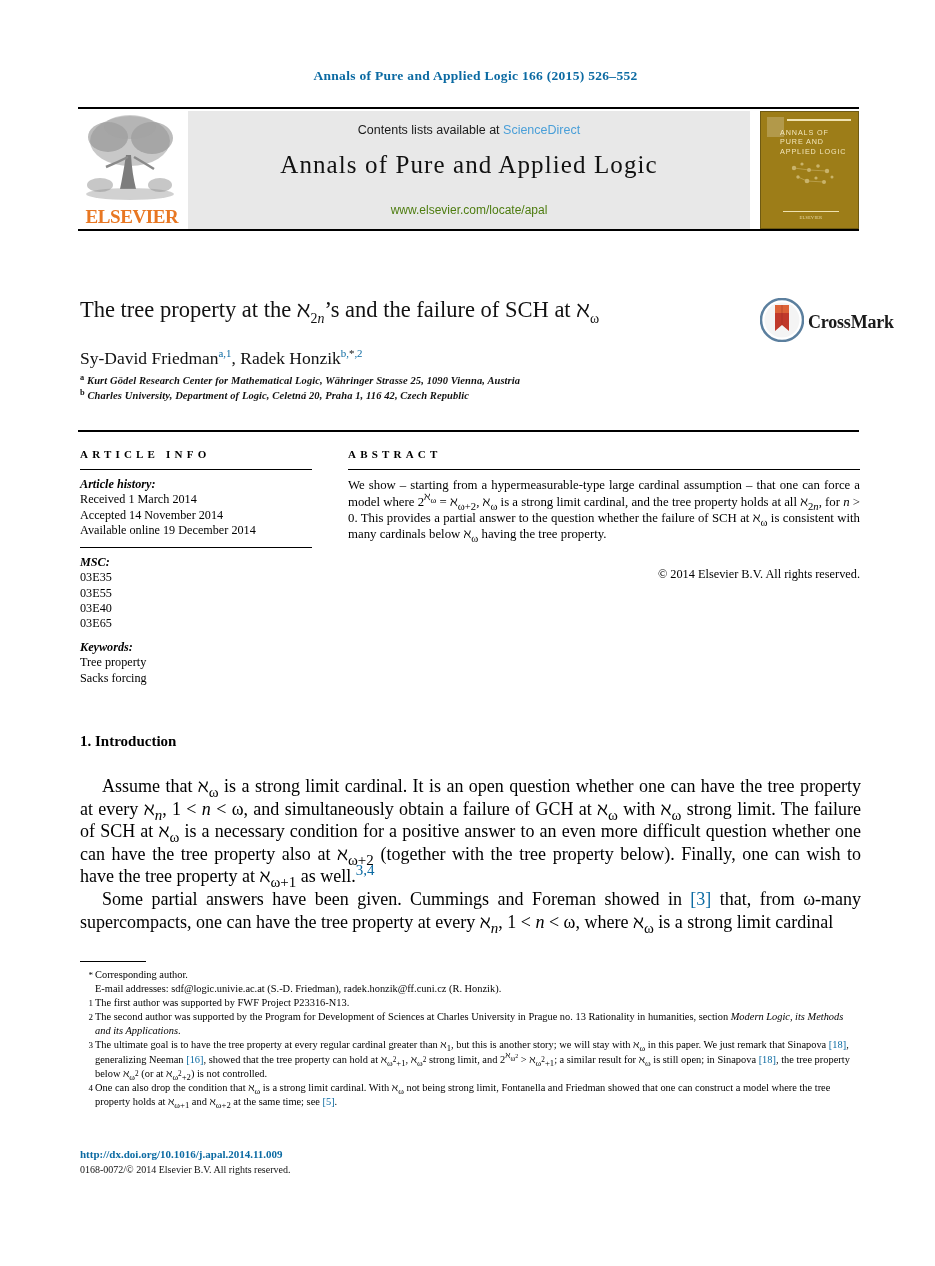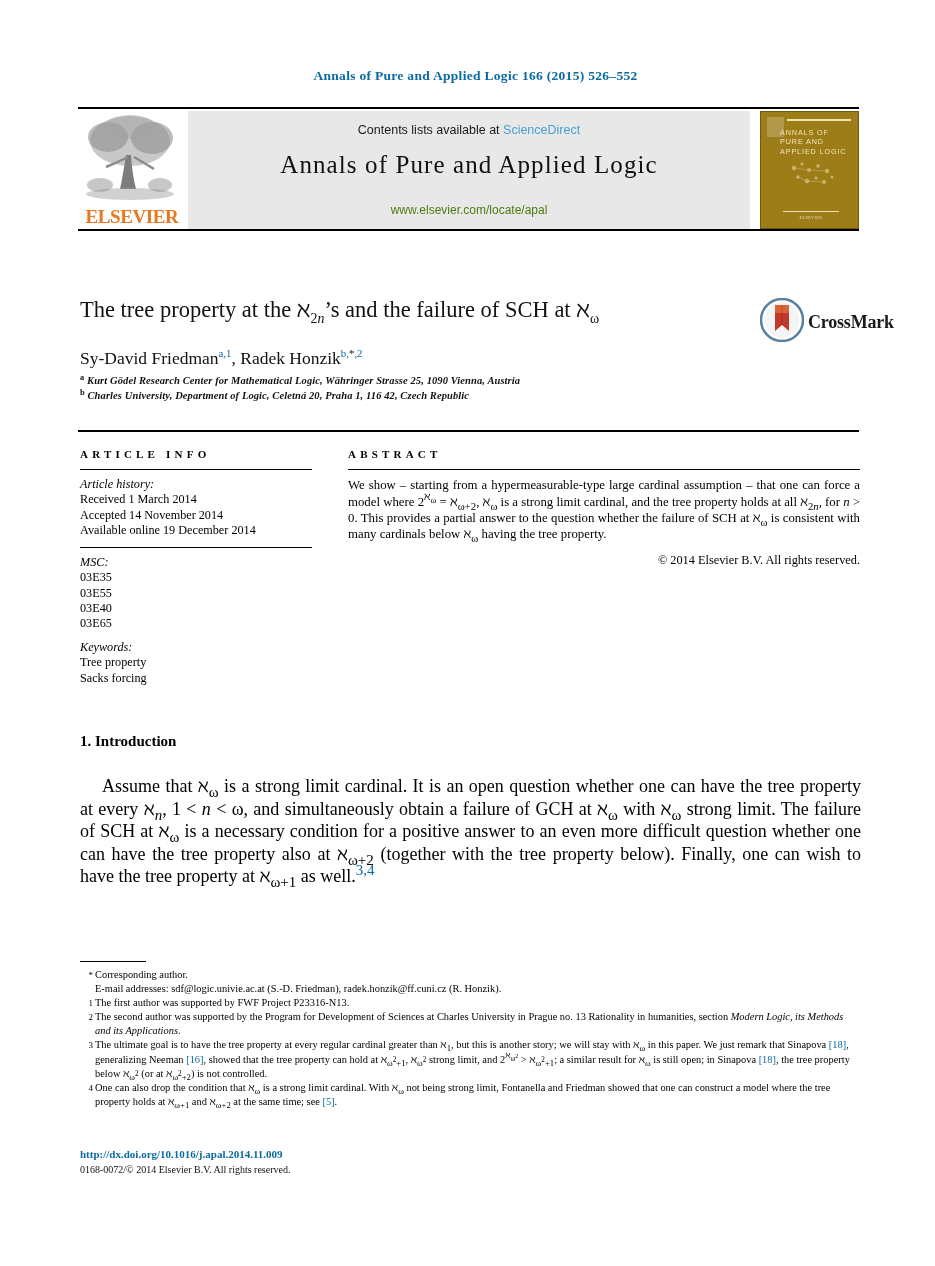--- a/index.html
+++ b/index.html
@@ -203,29 +203,29 @@
     font-family: "Liberation Serif", serif;
     font-weight: bold;
     font-size: 11px;
     letter-spacing: 4.2px;
   }
   .rule-thin { height: 1.2px; background: #000; margin: 9px 0 7px 0; }
   .info-block {
     font-size: 12.2px;
     line-height: 15.2px;
   }
-  .info-block .lbl { font-style: italic; font-weight: normal; }
+  .info-block .lbl { font-style: italic; font-weight: bold; }
   .info-gap { height: 9px; }
   .abs-body {
     font-size: 12.8px;
     line-height: 16.4px;
     text-align: justify;
   }
   .abs-copy {
-    margin-top: 10px;
+    margin-top: 24px;
     text-align: right;
     font-size: 12.3px;
   }
   sub, sup { line-height: 0; }
 
   
   .s-head {
     position: absolute;
     left: 80px; top: 733px;
     font-size: 15px;
@@ -395,20 +395,21 @@
   <div class="col-abs">
     <div class="sec-head">ABSTRACT</div>
     <div class="rule-thin"></div>
     <div class="abs-body">We show – starting from a hypermeasurable-type large cardinal assumption – that one can force a model where 2<sup>ℵ<sub>ω</sub></sup> = ℵ<sub>ω+2</sub>, ℵ<sub>ω</sub> is a strong limit cardinal, and the tree property holds at all ℵ<sub>2<i>n</i></sub>, for <i>n</i> &gt; 0. This provides a partial answer to the question whether the failure of SCH at ℵ<sub>ω</sub> is consistent with many cardinals below ℵ<sub>ω</sub> having the tree property.</div>
     <div class="abs-copy">© 2014 Elsevier B.V. All rights reserved.</div>
   </div>
 
   <div class="s-head">1. Introduction</div>
   <div class="body-text">
     <p>Assume that ℵ<sub>ω</sub> is a strong limit cardinal. It is an open question whether one can have the tree property at every ℵ<sub><i>n</i></sub>, 1 &lt; <i>n</i> &lt; ω, and simultaneously obtain a failure of GCH at ℵ<sub>ω</sub> with ℵ<sub>ω</sub> strong limit. The failure of SCH at ℵ<sub>ω</sub> is a necessary condition for a positive answer to an even more difficult question whether one can have the tree property also at ℵ<sub>ω+2</sub> (together with the tree property below). Finally, one can wish to have the tree property at ℵ<sub>ω+1</sub> as well.<sup class="cite">3,4</sup></p>
+    <p>Some partial answers have been given. Cummings and Foreman showed in <span class="cite">[3]</span> that, from ω-many supercompacts, one can have the tree property at every ℵ<sub><i>n</i></sub>, 1 &lt; <i>n</i> &lt; ω, where ℵ<sub>ω</sub> is a strong limit cardinal</p>
   </div>
 
   <div class="fn-rule"></div>
   <div class="footnotes">
     <div class="fn">
       <span class="mk">*</span>
       <span>Corresponding author.</span>
     </div>
     <div class="fn-email">
       <span class="em">E-mail addresses:</span>

